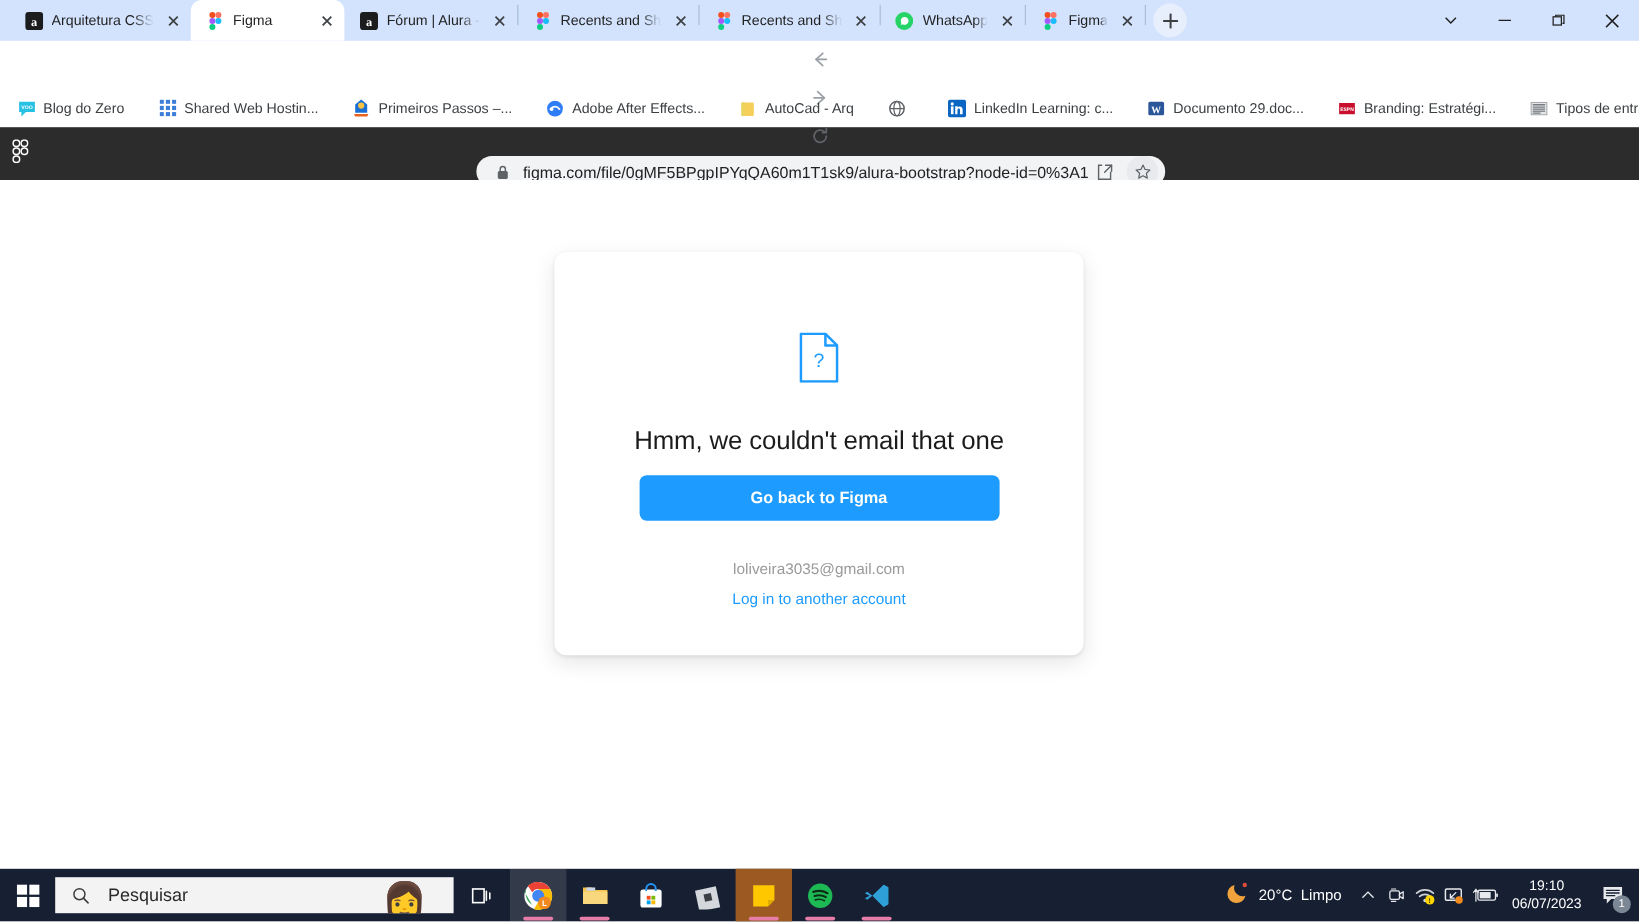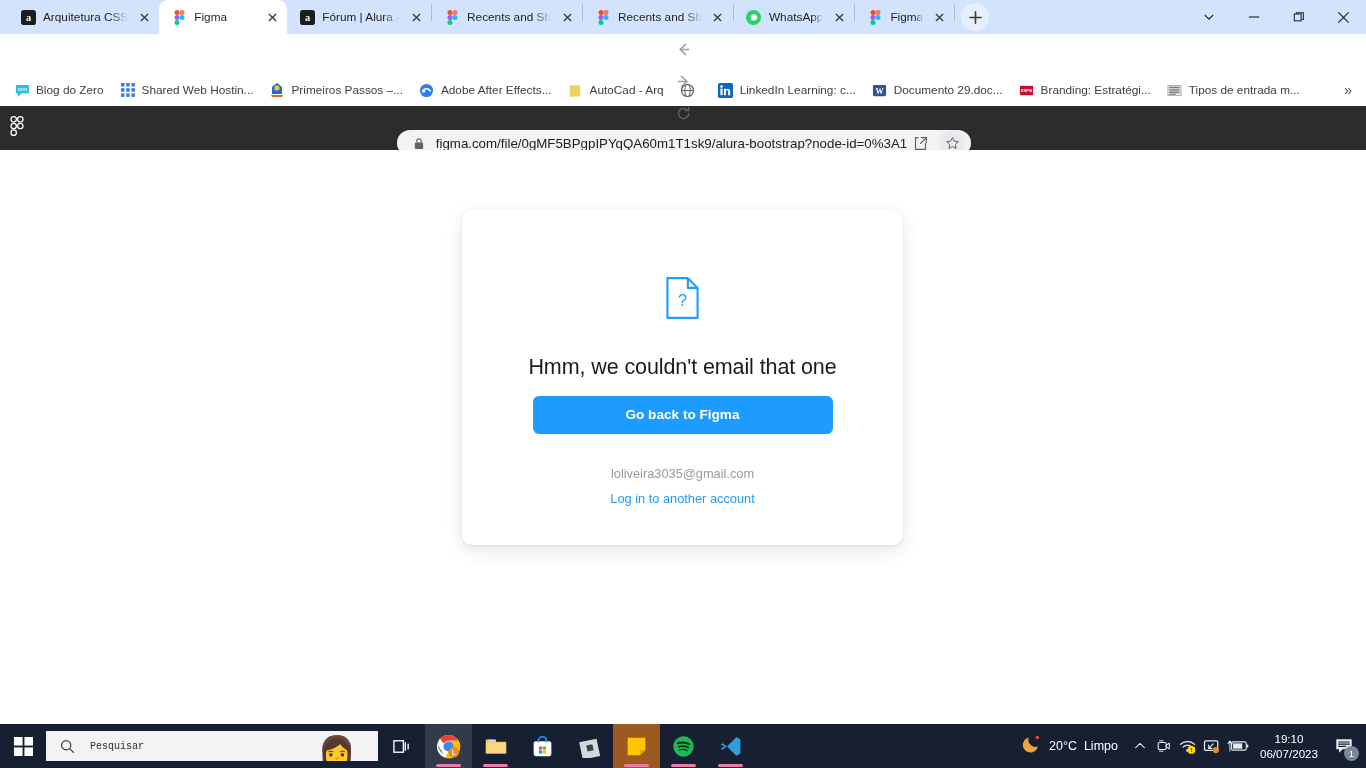--- a/index.html
+++ b/index.html
@@ -118,21 +118,21 @@
     flex: 0 0 26px; margin: 0 4px;
   }
 
   
   .bookmarks {
     height: 32px;
     background: #ffffff;
     display: flex;
     align-items: center;
     padding: 0 6px;
-    gap: 0;
+    gap: 12px;
     overflow: hidden;
   }
   .bm {
     display: flex; align-items: center; gap: 6px;
     padding: 4px 8px;
     border-radius: 5px;
     white-space: nowrap;
     flex: 0 0 auto;
   }
   .bm-label { font-size: 11.8px; color: #3c4043; }
@@ -222,21 +222,21 @@
   .search-box {
     width: 332px; height: 30px;
     background: #f3f3f3;
     display: flex; align-items: center;
     padding-left: 14px;
     position: relative;
     overflow: hidden;
     flex: 0 0 332px;
   }
   .search-box .s-ico { flex: 0 0 18px; display: flex; align-items: center; }
-  .search-box .s-txt { font-size: 10px; color: #2b2b2b; margin-left: 12px; font-family: Liberation Mono, monospace; }
+  .search-box .s-txt { font-size: 15px; color: #2b2b2b; margin-left: 12px; }
   .search-emoji {
     position: absolute; right: 22px; bottom: -6px;
     font-size: 30px; line-height: 1;
   }
   .tb-icons { display: flex; align-items: center; height: 44px; }
   .tb-item {
     width: 47px; height: 44px;
     display: flex; align-items: center; justify-content: center;
     position: relative;
     flex: 0 0 47px;

